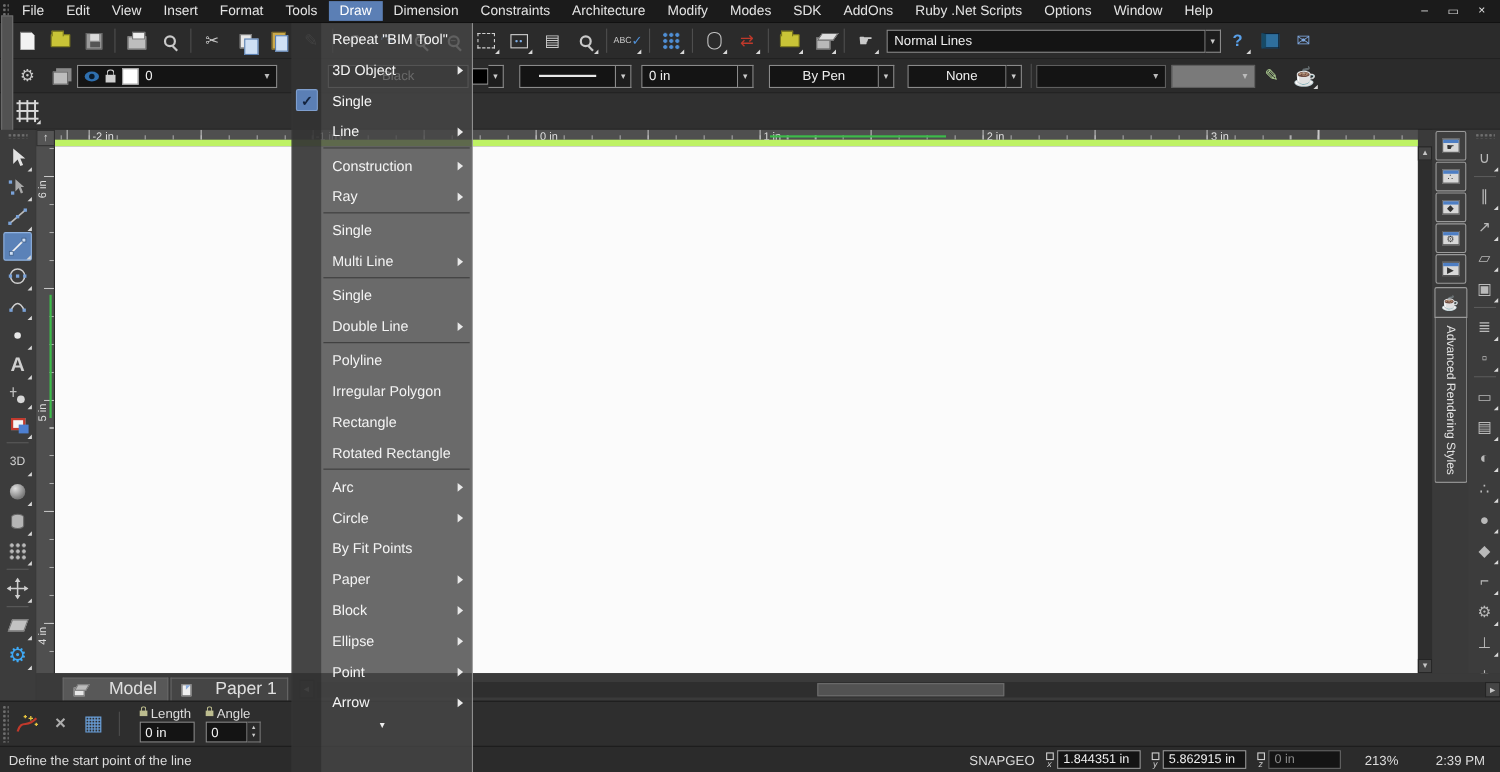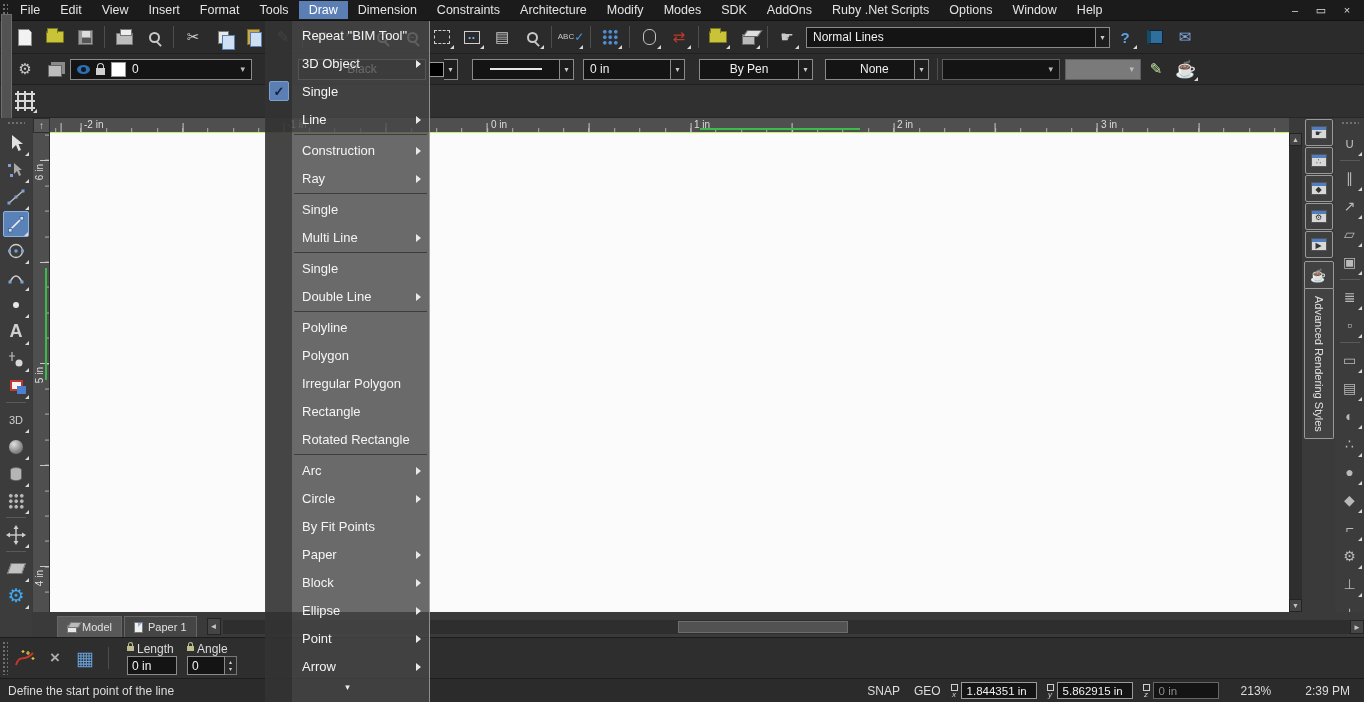--- a/index.html
+++ b/index.html
@@ -98,21 +98,21 @@
   .combo .arrow { margin-left:auto; font-size:9px; color:#bbb; }
   .ddbtn { width:14px; height:21px; background:#1d1d1d; border:1px solid #8a8a8a; border-left:none;
     display:flex; align-items:center; justify-content:center; font-size:8px; color:#ccc; flex:none; }
   .combo.disabled { border-color:#5e5e5e; }
   .combo.filled { background:#7a7a7a; }
 
   
   #corner { position:absolute; left:33px; top:118px; width:17px; height:15px; background:#555;
     border:1px solid #2e2e2e; color:#ddd; font-size:10px; display:flex; align-items:center; justify-content:center; }
   #hruler { position:absolute; left:50px; top:118px; width:1239px; height:15px; background:#4f4f4f;
-    border-bottom:1px solid #bef264; overflow:hidden; }
+    border-bottom:6px solid #bef264; overflow:hidden; }
   #hruler .minor { position:absolute; bottom:0; left:0; right:0; height:4px;
     background:repeating-linear-gradient(90deg,#aeaeae 0 1px,transparent 1px 25.4px); background-position-x:5.2px; }
   #hruler .major { position:absolute; bottom:0; left:0; right:0; height:9px;
     background:repeating-linear-gradient(90deg,#c8c8c8 0 1px,transparent 1px 101.6px); background-position-x:30.6px; }
   #hruler .rlabel { position:absolute; top:1px; font-size:10px; color:#dedede; }
   #hruler .green { position:absolute; bottom:2px; left:650px; width:160px; height:2px; background:#3dbb4a; }
   #vruler { position:absolute; left:33px; top:133px; width:17px; height:479px; background:#4f4f4f;
     border-right:1px solid #2a2a2a; overflow:hidden; }
   #vruler .minor { position:absolute; right:0; top:0; bottom:0; width:4px;
     background:repeating-linear-gradient(180deg,#aeaeae 0 1px,transparent 1px 25.4px); background-position-y:1.6px; }
@@ -152,21 +152,21 @@
   #ptitle span { writing-mode:vertical-rl; font-size:11px; color:#e2e2e2; white-space:nowrap; }
 
   
   #rrail { position:absolute; left:1335px; top:118px; width:29px; height:524px; background:#3c3c3c;
     display:flex; flex-direction:column; align-items:center; }
   #rrail .tool { width:25px; height:25px; font-size:14px; color:#b9b9b9; margin:1.5px 0; }
 
   
   #tabrow { position:absolute; left:33px; top:612px; width:1331px; height:25px; background:#3a3a3a;
     display:flex; align-items:flex-end; }
-  .sheet-tab { height:21px; display:flex; align-items:center; gap:5px; padding:0 9px; font-size:11px;
+  .sheet-tab { height:21px; display:flex; align-items:center; gap:22px; padding:0 9px; font-size:16px;
     color:#e0e0e0; background:#454545; border:1px solid #666; border-bottom:none; margin-right:2px; }
   .sheet-tab.active { background:#585858; }
   .tab-page { width:9px; height:11px; background:#f0f0f0; border:1px solid #777; position:relative; }
   .tab-page::after { content:""; position:absolute; right:0; top:0; border-left:4px solid #8fb0e0; border-bottom:4px solid transparent; }
   .tab-cube { width:10px; height:8px; background:#e8e8e8; border:1px solid #777; position:relative; margin-top:3px; }
   .tab-cube::before { content:""; position:absolute; left:1px; top:-4px; width:9px; height:4px; background:#bbb; border:1px solid #777; transform:skewX(-30deg); }
   .hs-btn { width:14px; height:17px; background:#454545; border:1px solid #242424; color:#c5c5c5;
     font-size:8px; display:flex; align-items:center; justify-content:center; margin-bottom:2px; }
   #hscroll { position:relative; height:14px; background:#2e2e2e; flex:1; margin:0 0 3px 2px; }
   #hthumb { position:absolute; left:455px; top:1px; width:170px; height:12px; background:#525252; border:1px solid #6d6d6d; }
@@ -599,21 +599,21 @@
           <span>▴</span>
           <span>▾</span>
         </span>
       </span>
     </div>
   </div>
 
   <div id="statusbar">
     <span style="margin-left:8px;">Define the start point of the line</span>
     <span style="margin-left:auto;">SNAP</span>
-    <span style="margin-left:14px;">GEO</span>
+    <span style="">GEO</span>
     <span class="axis">
         <i class="sq"></i>
         <i class="ltr">x</i>
       </span>
     <span class="coordbox">1.844351 in</span>
     <span class="axis">
         <i class="sq"></i>
         <i class="ltr">y</i>
       </span>
     <span class="coordbox">5.862915 in</span>
@@ -666,23 +666,20 @@
       </div>
     <div class="mrow">
         <span>Double Line</span>
         <i class="sub"></i>
       </div>
     <div class="msep"></div>
     <div class="mrow">
         <span>Polyline</span>
       </div>
     <div class="mrow">
-        <span>Polygon</span>
-      </div>
-    <div class="mrow">
         <span>Irregular Polygon</span>
       </div>
     <div class="mrow">
         <span>Rectangle</span>
       </div>
     <div class="mrow">
         <span>Rotated Rectangle</span>
       </div>
     <div class="msep"></div>
     <div class="mrow">

